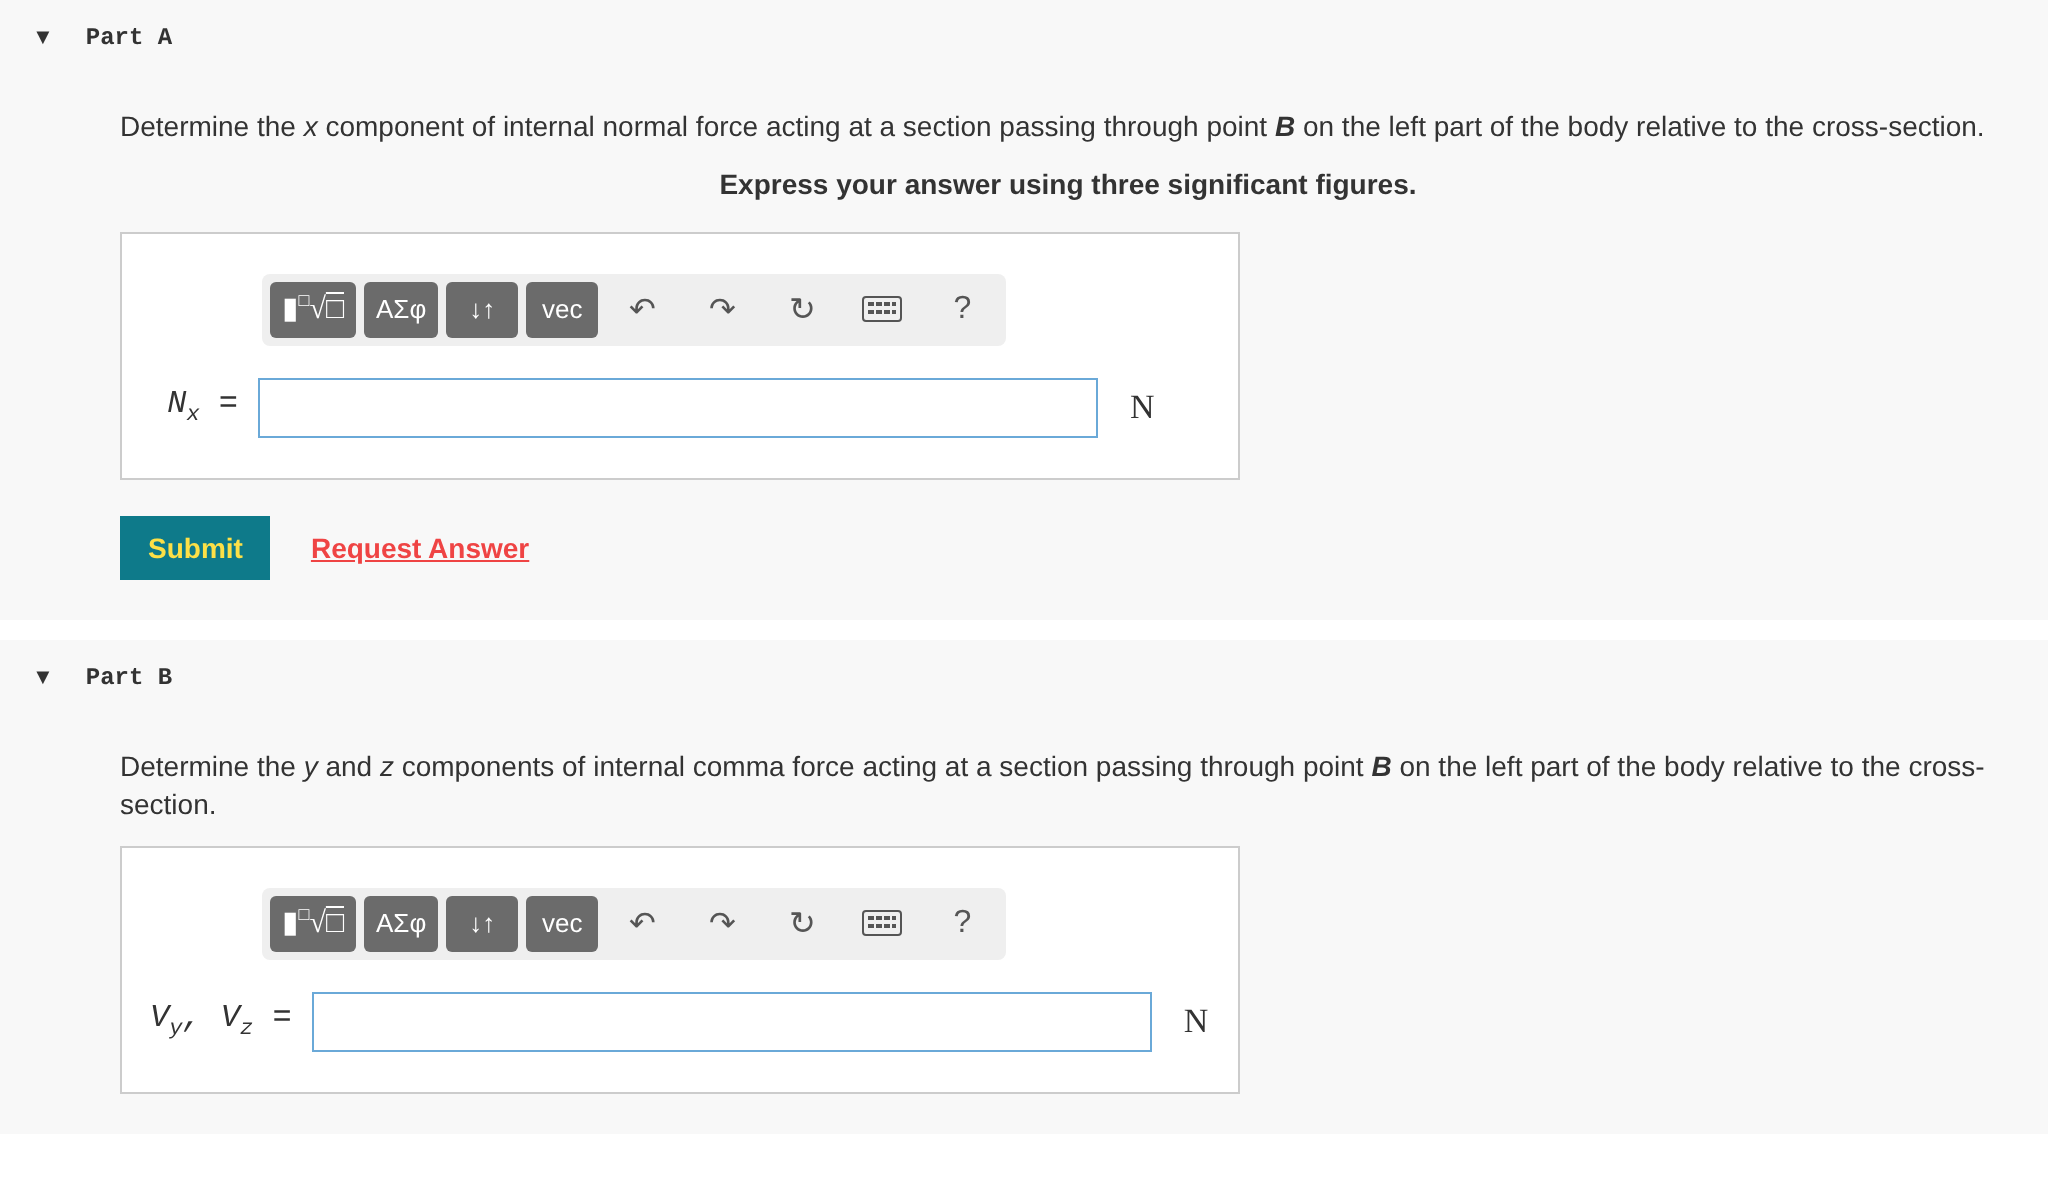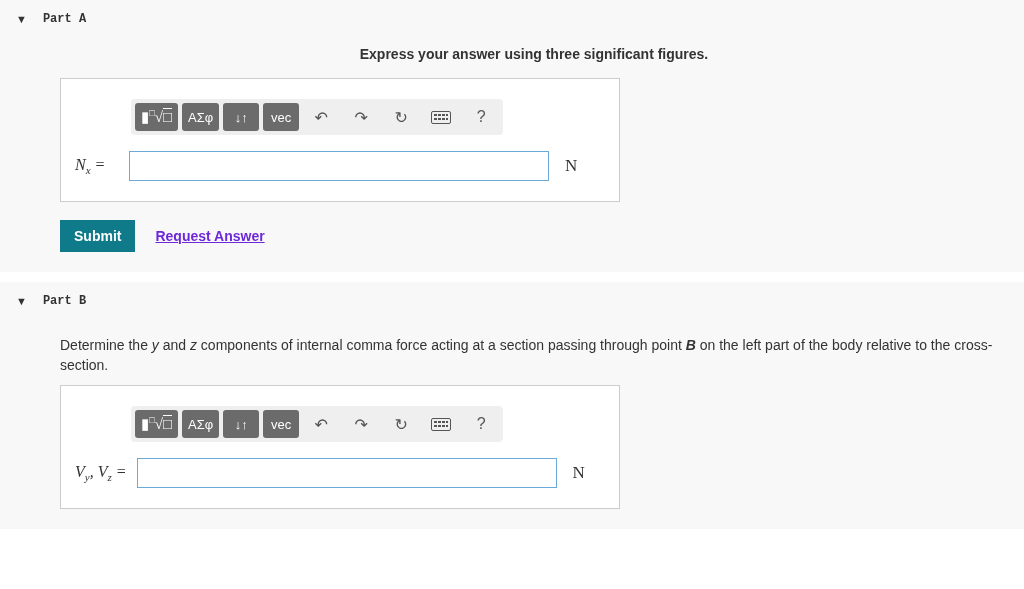--- a/index.html
+++ b/index.html
@@ -84,23 +84,24 @@
     color: #555;
     font-size: 16px;
   }
   .input-row {
     display: flex;
     align-items: center;
     gap: 10px;
   }
   .var-label {
     font-style: italic;
-    font-family: Liberation Serif, serif;
+    font-family: Liberation Mono, monospace;
     font-size: 16px;
     min-width: 44px;
+    text-align: right;
   }
   .var-label .sub { font-size: 11px; font-style: italic; }
   .answer-input {
     width: 420px;
     height: 30px;
     border: 1px solid #6aa9d8;
     padding: 4px 6px;
     font-size: 14px;
   }
   .unit {
@@ -109,29 +110,29 @@
     margin-left: 6px;
   }
   .actions {
     margin-top: 18px;
     display: flex;
     align-items: center;
     gap: 20px;
   }
   .submit-btn {
     background: #0e7a8a;
-    color: #ffffff;
+    color: #fde047;
     border: none;
     padding: 8px 14px;
     font-size: 14px;
     font-weight: bold;
     cursor: pointer;
   }
   .request-link {
-    color: #6d28d9;
+    color: #ef4444;
     font-weight: bold;
     text-decoration: underline;
     cursor: pointer;
     font-size: 14px;
   }
   .keyboard-icon {
     display:inline-block;
     width:20px; height:13px;
     border:1.5px solid #555;
     border-radius:2px;
@@ -157,20 +158,23 @@
 </style>
 </head>
 <body>
 
 <div class="part-section">
   <div class="part-header">
     <span class="caret">▼</span>
     <span class="part-title">Part A</span>
   </div>
   <div class="part-body">
+    <div class="prompt">
+      <span>Determine the </span><span class="mv">x</span><span> component of internal normal force acting at a section passing through point </span><span class="mvb">B</span><span> on the left part of the body relative to the cross-section.</span>
+    </div>
     <div class="instruction">Express your answer using three significant figures.</div>
 
     <div class="answer-box">
       <div class="toolbar">
         <span class="tb-btn dark">
             <span class="tpl-R">▮<span class="sup">□</span>√<span class="bar">□</span></span>
           </span>
         <span class="tb-btn dark">ΑΣφ</span>
         <span class="tb-btn dark">↓↑</span>
         <span class="tb-btn dark">vec</span>

